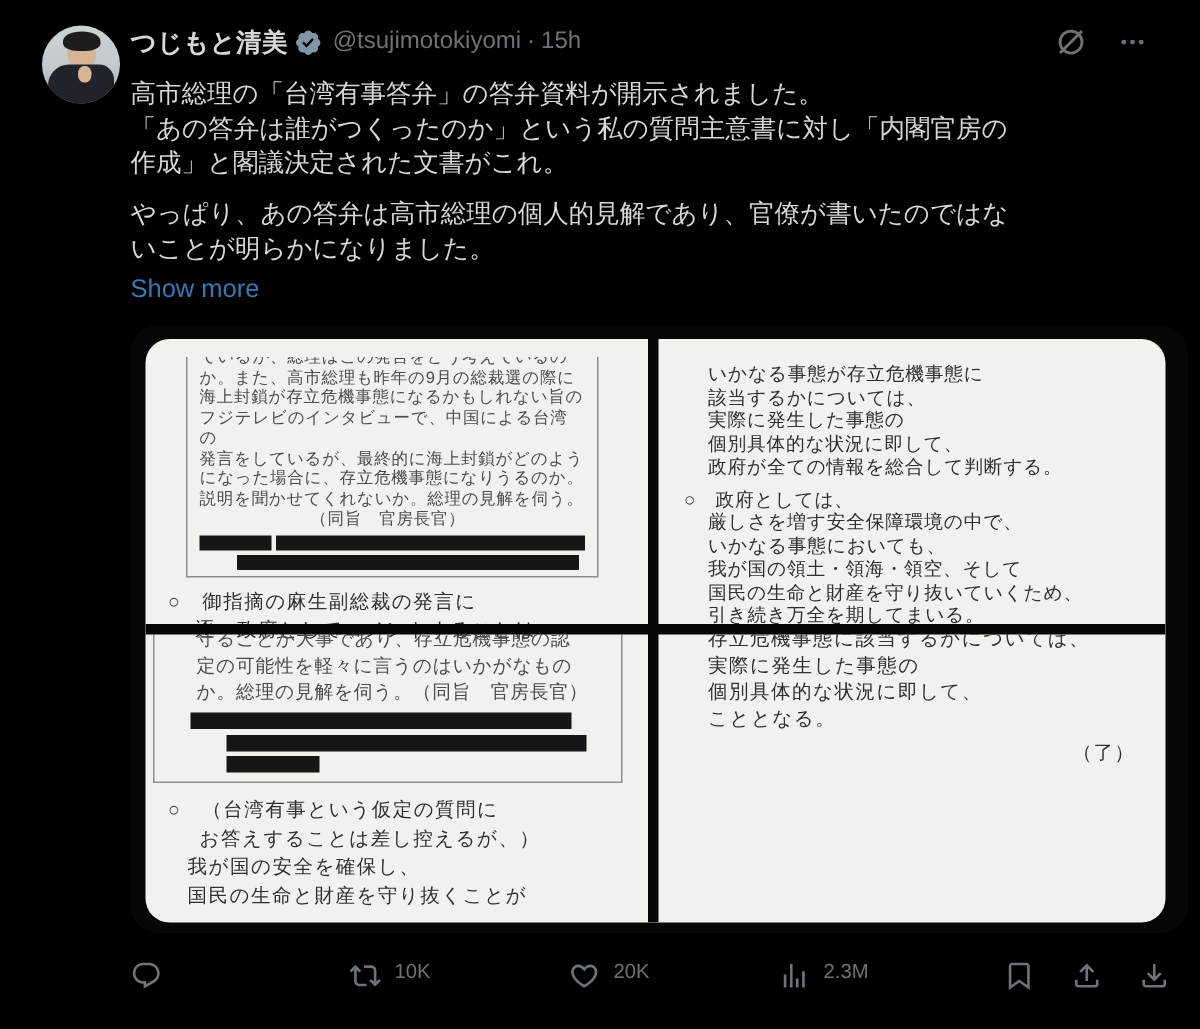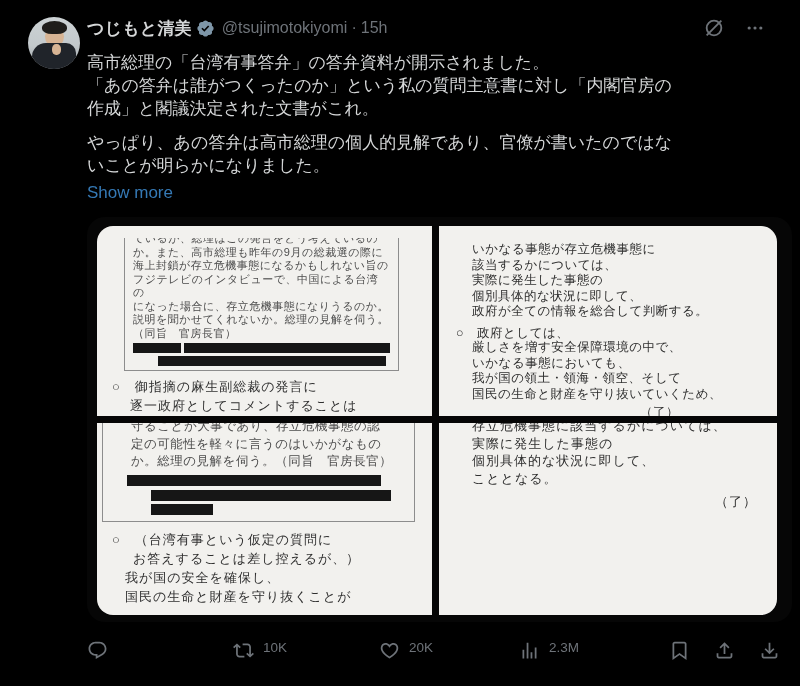--- a/index.html
+++ b/index.html
@@ -43,39 +43,39 @@
   .div-v { position:absolute; left:335px; top:0; width:7px; height:100%; background:#060606; }
   .div-h { position:absolute; left:0; top:190px; width:100%; height:7px; background:#060606; }
   .cell { position:absolute; overflow:hidden; }
   .cell.tl { left:0; top:12px; width:335px; height:190px; }
   .cell.tr { left:342px; top:0; width:338px; height:190px; }
   .cell.bl { left:0; top:197px; width:335px; height:192px; }
   .cell.br { left:342px; top:197px; width:338px; height:192px; }
   
   .scan-box { margin:-9px 33px 0 27px; border:1px solid #8d8d8d; padding:2px 8px 4px 8px;
     font-size:11px; line-height:13.5px; color:var(--doc-scan-text,#4c4c4c); letter-spacing:.5px; }
-  .scan-box .right { text-align:left; padding-right:6px; }
+  .scan-box .right { text-align:center; padding-right:6px; }
   .scan-box2 { margin:-6px 17px 0 5px; border:1px solid #8d8d8d; padding:0 3px 6px 28px;
     font-size:12.5px; line-height:17.5px; color:var(--doc-scan-text,#474747); letter-spacing:.5px; }
   .red-row { display:flex; gap:3px; }
   .bar { height:10px; background:var(--redaction,#161616); flex:none; }
   .mt3 { margin-top:3px; } .mt4 { margin-top:4px; }
   .ind25 { margin-left:25px; } .ind24 { margin-left:-4px; }
   
   .answer { font-size:13px; line-height:19px; color:var(--doc-text,#2f2f2f); letter-spacing:1px; }
   .tl .answer { margin-top:6px; }
   .bl .answer { margin-top:8px; }
   .lead { padding-left:15px; }
   .cont { padding-left:33px; }
   .tr-lines { margin-top:16px; font-size:12.5px; line-height:15.5px; color:var(--doc-text,#333);
     letter-spacing:.5px; }
   .tr-lines .l { padding-left:33px; }
   .tr-answer { margin-top:6px; font-size:12.5px; line-height:15.5px; color:var(--doc-text,#333);
     letter-spacing:.5px; }
-  .tr-answer .l { padding-left:33px;font-family:Liberation Mono, monospace; }
+  .tr-answer .l { padding-left:33px; }
   .tr-answer .lead0 { padding-left:17px; }
   .endmark-tr { text-align:right; padding-right:98px; margin-top:2px; }
   .br-lines { margin-top:-6px; font-size:13px; line-height:17.5px; color:var(--doc-text,#333);
     letter-spacing:1px; padding-left:33px; }
   .endmark-br { text-align:right; padding-right:20px; margin-top:6px; }
   
   .actions { display:flex; align-items:center; margin-top:9px; height:38px; width:705px;
     padding-right:18px; color:var(--text-secondary,#6e7379); }
   .act-group { display:flex; width:146px; flex:none; background:none;
     border:none; color:inherit; cursor:pointer; padding:0; }
@@ -139,20 +139,21 @@
 
     <div class="media">
       <div class="paper">
 
         <div class="cell tl">
           <div class="scan-box">
             <div>ているが、総理はこの発言をどう考えているの</div>
             <div>か。また、高市総理も昨年の9月の総裁選の際に</div>
             <div>海上封鎖が存立危機事態になるかもしれない旨の</div>
             <div>フジテレビのインタビューで、中国による台湾の</div>
+            <div>発言をしているが、最終的に海上封鎖がどのよう</div>
             <div>になった場合に、存立危機事態になりうるのか。</div>
             <div>説明を聞かせてくれないか。総理の見解を伺う。</div>
             <div class="right">（同旨　官房長官）</div>
             <div class="red-row mt3">
               <div class="bar" style="width:48px"></div>
               <div class="bar" style="width:206px"></div>
             </div>
             <div class="red-row mt3">
               <div class="bar ind25" style="width:228px"></div>
             </div>
@@ -171,20 +172,21 @@
             <div class="l">実際に発生した事態の</div>
             <div class="l">個別具体的な状況に即して、</div>
             <div class="l">政府が全ての情報を総合して判断する。</div>
           </div>
           <div class="tr-answer">
             <div class="lead0">○　政府としては、</div>
             <div class="l">厳しさを増す安全保障環境の中で、</div>
             <div class="l">いかなる事態においても、</div>
             <div class="l">我が国の領土・領海・領空、そして</div>
             <div class="l">国民の生命と財産を守り抜いていくため、</div>
+            <div class="l">引き続き万全を期してまいる。</div>
             <div class="endmark-tr">（了）</div>
           </div>
         </div>
 
         <div class="cell bl">
           <div class="scan-box2">
             <div>守ることが大事であり、存立危機事態の認</div>
             <div>定の可能性を軽々に言うのはいかがなもの</div>
             <div>か。総理の見解を伺う。（同旨　官房長官）</div>
             <div class="red-row mt4">

